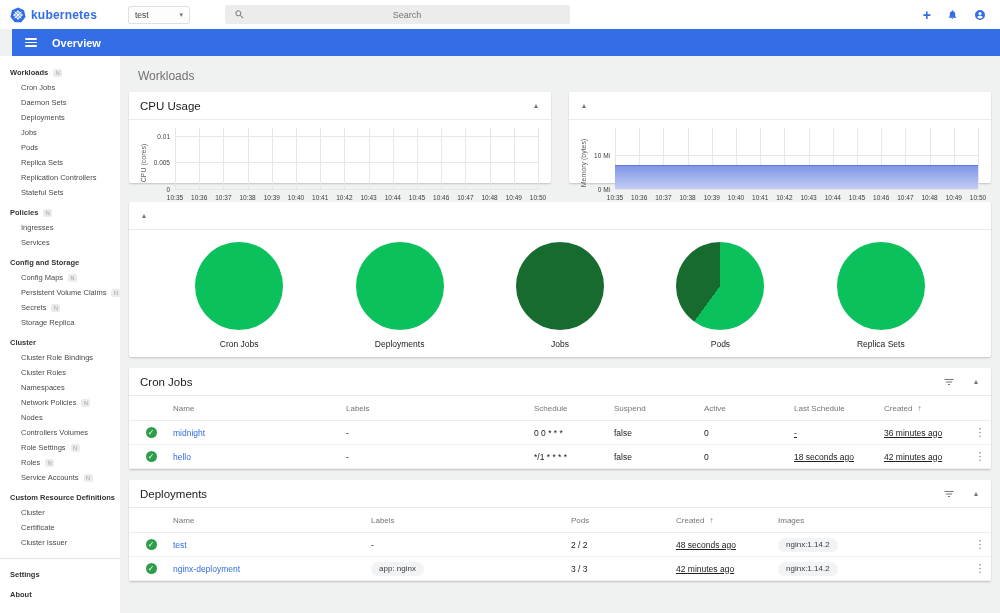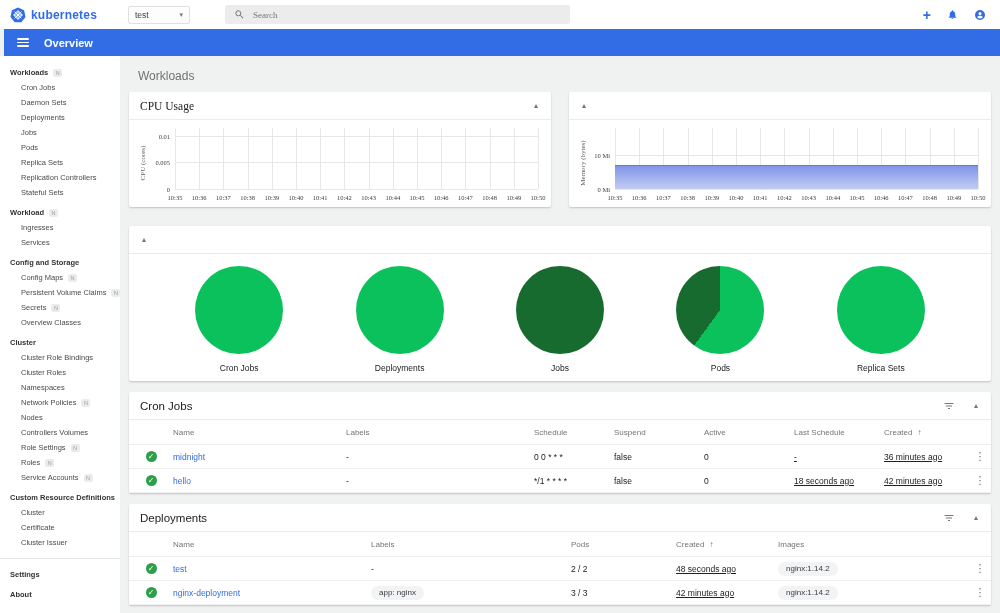--- a/index.html
+++ b/index.html
@@ -7,28 +7,28 @@
   body { font-family:"Liberation Sans","DejaVu Sans",sans-serif; background:#f0f1f1; }
   .app { position:relative; width:1000px; height:613px; }
 
   
   .topbar { position:absolute; top:0; left:0; right:0; height:29px; background:#fff; display:flex; align-items:center; padding:0 14px 0 10px; }
   .brand { display:flex; align-items:center; gap:5px; width:110px; }
   .brand-text { color:#326de6; font-size:12px; font-weight:bold; letter-spacing:.2px; }
   .ns-select { margin-left:8px; width:62px; height:18px; border:1px solid #e0e0e0; background:#fdfdfd; display:flex; align-items:center; justify-content:space-between; padding:0 6px; font-size:8.5px; color:#3c4043; border-radius:2px; }
   .ns-caret { color:#757575; font-size:7px; }
   .searchbox { margin-left:35px; width:345px; height:19px; background:#ececec; border-radius:2px; display:flex; align-items:center; padding:0 9px; gap:8px; }
-  .searchbox input { flex:1; border:none; outline:none; background:transparent; font-size:9px; color:#3c4043; font-family:Liberation Serif, serif; }
+  .searchbox input { flex:1; border:none; outline:none; background:transparent; font-size:9px; color:#3c4043; font-family:Liberation Sans, sans-serif;text-align:center; }
   .searchbox input::placeholder { color:#757575; }
   .top-actions { margin-left:auto; display:flex; align-items:center; gap:16px; }
   .plus-btn { color:#326de6; font-size:14px; font-weight:bold; line-height:14px; cursor:pointer; }
   .icon-btn { display:flex; align-items:center; cursor:pointer; }
 
   
-  .navbar { position:absolute; top:29px; left:4px; right:0; height:27px; background:#326de6; display:flex; align-items:center; padding-left:13px; }
+  .navbar { position:absolute; top:29px; left:12px; right:0; height:27px; background:#326de6; display:flex; align-items:center; padding-left:13px; }
   .burger { width:12px; cursor:pointer; }
   .burger i { display:block; height:1.7px; background:#fff; margin:2px 0; border-radius:1px; }
   .nav-title { color:#fff; font-size:11px; font-weight:bold; margin-left:15px; }
 
   
   .sidebar { position:absolute; top:56px; left:0; bottom:0; width:120px; background:#fff; padding-top:4px; overflow:hidden; }
   .nav-item { height:15px; line-height:15px; font-size:7.5px; color:#4a4a4a; padding-left:21px; white-space:nowrap; overflow:hidden; cursor:pointer; display:flex; align-items:center; }
   .nav-item.head { padding-left:10px; font-weight:bold; color:#333; margin-top:5px; }
   .ns-badge { display:inline-block; background:#ebebeb; color:#9e9e9e; font-size:5.5px; font-weight:normal; width:9px; height:8px; line-height:8px; text-align:center; border-radius:2px; margin-left:5px; flex:0 0 auto; }
   .side-divider { border-top:1px solid #e4e4e4; margin:8px 0; }
@@ -37,21 +37,21 @@
   .main { position:absolute; top:56px; left:120px; right:0; bottom:0; padding:0 9px; overflow:hidden; }
   .page-title { font-size:12px; color:#717171; margin:13px 0 9px 9px; }
   .card { background:#fff; border-radius:2px; box-shadow:0 1px 2px rgba(0,0,0,.2); }
   .card-head { height:28px; display:flex; align-items:center; padding:0 11px; border-bottom:1px solid #ebebeb; }
   .card-title { font-size:11.5px; color:#202124; flex:1; }
   .collapse-btn { color:#757575; font-size:8px; cursor:pointer; padding:0 2px; }
   .filter-btn { display:flex; align-items:center; margin-right:17px; cursor:pointer; }
 
   
   .charts-row { display:flex; gap:18px; margin-bottom:19px; }
-  .chart-card { flex:1; height:115px;font-family:Liberation Serif, serif; }
+  .chart-card { flex:1; height:91px; }
   .chart-wrap { position:relative; height:86px; }
   .y-axis-label { position:absolute; left:-16px; top:50%; transform:translateY(-50%) rotate(-90deg); transform-origin:center; font-size:7px; color:#616161; width:60px; text-align:center; }
   .plot { position:absolute; left:46px; right:13px; top:8px; bottom:17px; }
   .gl { position:absolute; background:#e7e7e7; }
   .gl.v { top:0; bottom:0; width:1px; }
   .gl.h { left:0; right:0; height:1px; }
   .xt { position:absolute; bottom:-12px; transform:translateX(-50%); font-size:6.5px; color:#3c3c3c; font-weight:normal; }
   .yt { position:absolute; left:-5px; transform:translate(-100%,-50%); font-size:6.5px; color:#3c3c3c; font-weight:normal; }
   .area { position:absolute; left:0; right:0; bottom:0; display:block; background:linear-gradient(180deg,#8096e7 0%,#c2ccf4 100%); border-top:1px solid #5d7ade; }
 
@@ -175,21 +175,21 @@
         <span class="nav-label">Replication Controllers</span>
 
       </div>
 
       <div class="nav-item sub">
         <span class="nav-label">Stateful Sets</span>
 
       </div>
 
       <div class="nav-item head">
-        <span class="nav-label">Workload</span>
+        <span class="nav-label">Policies</span>
         <span class="ns-badge">N</span>
       </div>
 
       <div class="nav-item sub">
         <span class="nav-label">Ingresses</span>
 
       </div>
 
       <div class="nav-item sub">
         <span class="nav-label">Services</span>
@@ -210,21 +210,21 @@
         <span class="nav-label">Persistent Volume Claims</span>
         <span class="ns-badge">N</span>
       </div>
 
       <div class="nav-item sub">
         <span class="nav-label">Secrets</span>
         <span class="ns-badge">N</span>
       </div>
 
       <div class="nav-item sub">
-        <span class="nav-label">Overview Classes</span>
+        <span class="nav-label">Storage Replica</span>
 
       </div>
 
       <div class="nav-item head">
         <span class="nav-label">Cluster</span>
 
       </div>
 
       <div class="nav-item sub">
         <span class="nav-label">Cluster Role Bindings</span>

